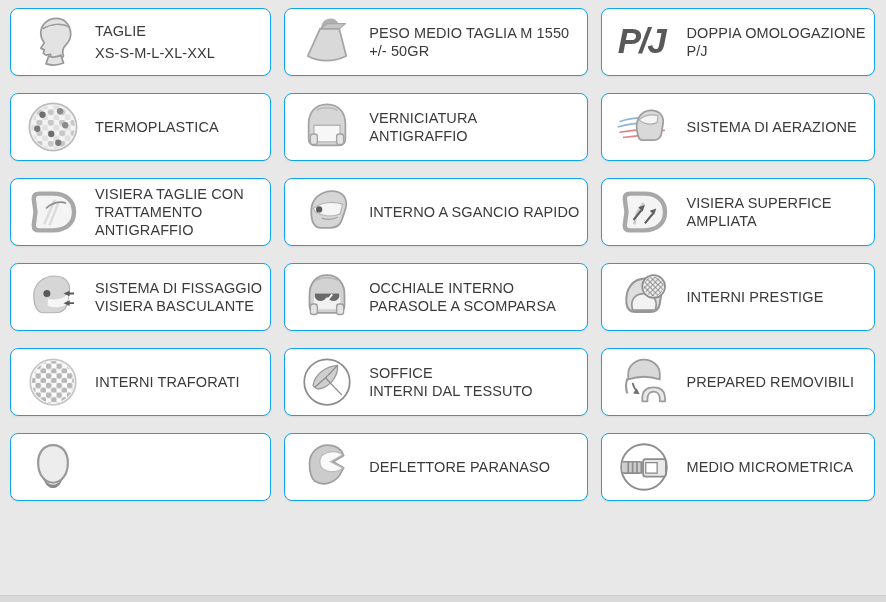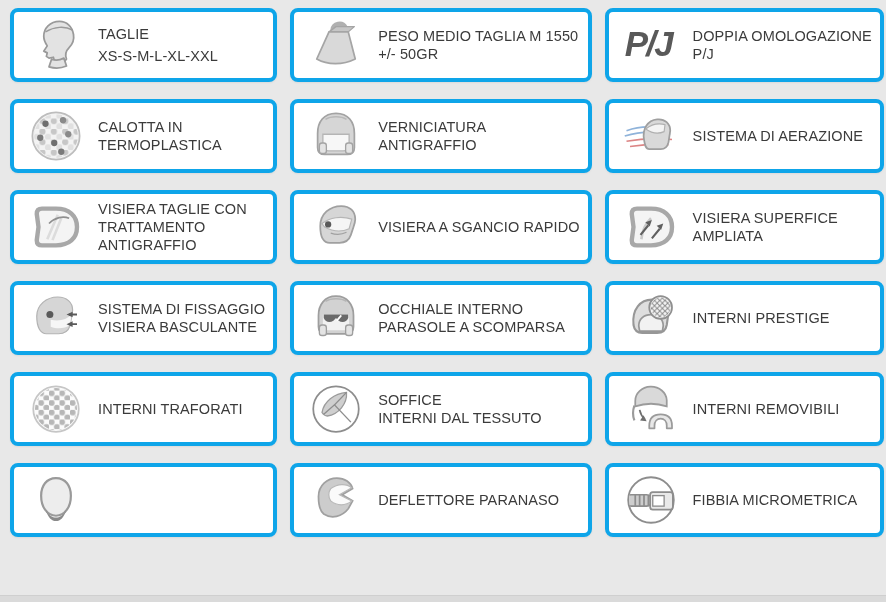--- a/index.html
+++ b/index.html
@@ -12,21 +12,21 @@
   }
   .grid {
     display:grid;
     grid-template-columns:repeat(3, 1fr);
     column-gap:13px;
     row-gap:17px;
     padding:8px 17px 0 10px;
   }
   .card {
     background:#ffffff;
-    border:4px solid #0ea5e9;
+    border:1px solid #0ea5e9;
     border-radius:8px;
     box-shadow:0 1px 2px rgba(0,0,0,.06);
     display:flex;
     align-items:center;
     gap:13px;
     padding:5px 8px 5px 13px;
     min-height:67px;
   }
   .icon { flex:0 0 58px; display:flex; align-items:center; justify-content:center; }
   .glyph { width:58px; height:56px; display:block; }
@@ -251,21 +251,20 @@
         </div>
   </div>
 
   <div class="card">
     <span class="icon">
           <svg class="glyph">
             <use href="#thermoplastic-shell-icon-sym" xlink:href="#thermoplastic-shell-icon-sym"></use>
           </svg>
         </span>
     <div class="label">
-          <div class="line">CALOTTA IN</div>
           <div class="line">TERMOPLASTICA</div>
         </div>
   </div>
 
   <div class="card">
     <span class="icon">
           <svg class="glyph">
             <use href="#scratchproof-paint-icon-sym" xlink:href="#scratchproof-paint-icon-sym"></use>
           </svg>
         </span>
@@ -299,21 +298,21 @@
         </div>
   </div>
 
   <div class="card">
     <span class="icon">
           <svg class="glyph">
             <use href="#quick-release-visor-icon-sym" xlink:href="#quick-release-visor-icon-sym"></use>
           </svg>
         </span>
     <div class="label">
-          <div class="line">VISIERA A SGANCIO RAPIDO</div>
+          <div class="line">INTERNO A SGANCIO RAPIDO</div>
         </div>
   </div>
 
   <div class="card">
     <span class="icon">
           <svg class="glyph">
             <use href="#wide-visor-icon-sym" xlink:href="#wide-visor-icon-sym"></use>
           </svg>
         </span>
     <div class="label">
@@ -381,21 +380,21 @@
         </div>
   </div>
 
   <div class="card">
     <span class="icon">
           <svg class="glyph">
             <use href="#removable-liner-icon-sym" xlink:href="#removable-liner-icon-sym"></use>
           </svg>
         </span>
     <div class="label">
-          <div class="line">INTERNI REMOVIBILI</div>
+          <div class="line">PREPARED REMOVIBILI</div>
         </div>
   </div>
 
   <div class="card">
     <span class="icon">
           <svg class="glyph">
             <use href="#chin-curtain-icon-sym" xlink:href="#chin-curtain-icon-sym"></use>
           </svg>
         </span>
   </div>
@@ -411,18 +410,18 @@
         </div>
   </div>
 
   <div class="card">
     <span class="icon">
           <svg class="glyph">
             <use href="#micrometric-buckle-icon-sym" xlink:href="#micrometric-buckle-icon-sym"></use>
           </svg>
         </span>
     <div class="label">
-          <div class="line">FIBBIA MICROMETRICA</div>
+          <div class="line">MEDIO MICROMETRICA</div>
         </div>
   </div>
 </div>
   <div class="bottom-strip"></div>
 </div>
 
 </body></html>

